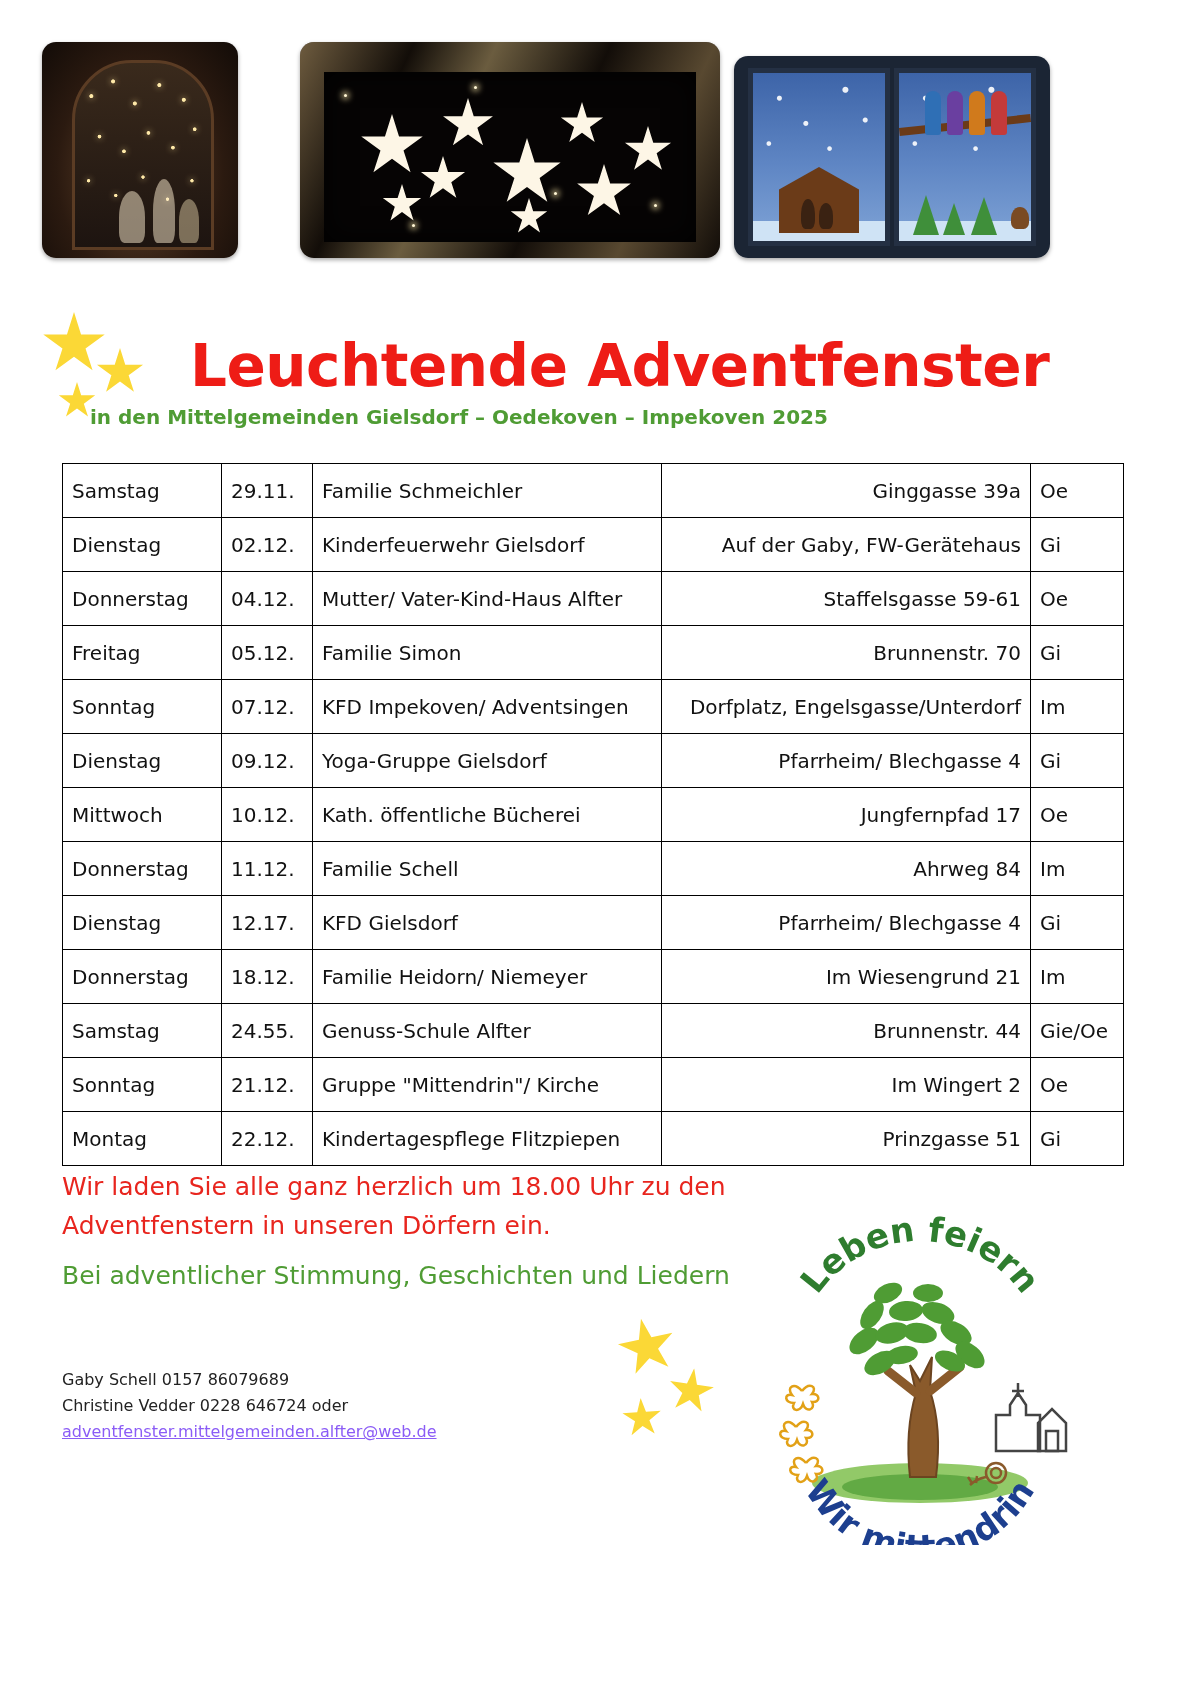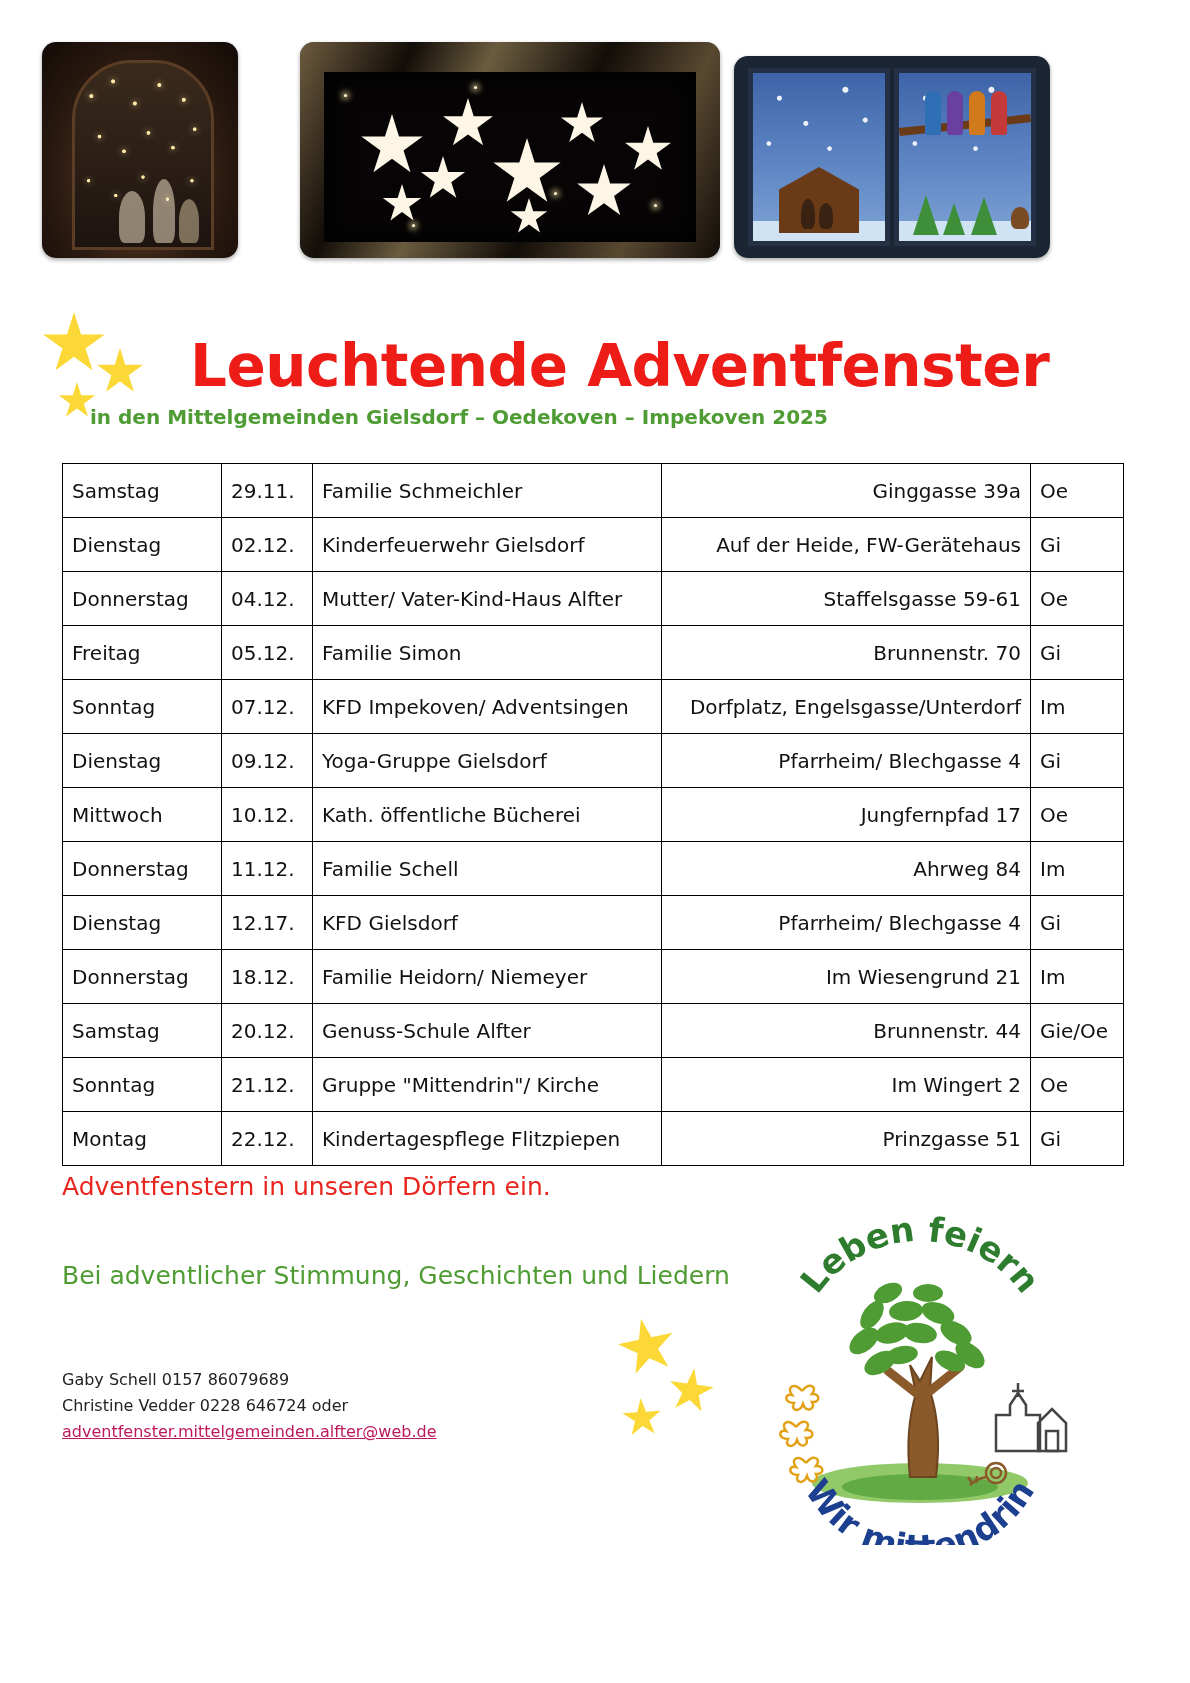--- a/index.html
+++ b/index.html
@@ -223,21 +223,21 @@
   }
   .contact {
     position: absolute;
     left: 62px; top: 1367px;
     width: 560px;
     font-size: 16px;
     line-height: 26px;
     color: #222222;
   }
   .contact a {
-    color: #be185d;
+    color: #8b5cf6;
     text-decoration: underline;
   }
 
   
   .logo {
     position: absolute;
     left: 760px; top: 1215px;
     width: 320px; height: 330px;
   }
   .logo svg { width: 100%; height: 100%; display: block; }
@@ -323,21 +323,21 @@
         <td class="c-day">Samstag</td>
         <td class="c-date">29.11.</td>
         <td class="c-host">Familie Schmeichler</td>
         <td class="c-place">Ginggasse 39a</td>
         <td class="c-loc">Oe</td>
       </tr>
       <tr>
         <td class="c-day">Dienstag</td>
         <td class="c-date">02.12.</td>
         <td class="c-host">Kinderfeuerwehr Gielsdorf</td>
-        <td class="c-place">Auf der Heide, FW-Gerätehaus</td>
+        <td class="c-place">Auf der Gaby, FW-Gerätehaus</td>
         <td class="c-loc">Gi</td>
       </tr>
       <tr>
         <td class="c-day">Donnerstag</td>
         <td class="c-date">04.12.</td>
         <td class="c-host">Mutter/ Vater-Kind-Haus Alfter</td>
         <td class="c-place">Staffelsgasse 59-61</td>
         <td class="c-loc">Oe</td>
       </tr>
       <tr>
@@ -384,21 +384,21 @@
       </tr>
       <tr>
         <td class="c-day">Donnerstag</td>
         <td class="c-date">18.12.</td>
         <td class="c-host">Familie Heidorn/ Niemeyer</td>
         <td class="c-place">Im Wiesengrund 21</td>
         <td class="c-loc">Im</td>
       </tr>
       <tr>
         <td class="c-day">Samstag</td>
-        <td class="c-date">20.12.</td>
+        <td class="c-date">24.55.</td>
         <td class="c-host">Genuss-Schule Alfter</td>
         <td class="c-place">Brunnenstr. 44</td>
         <td class="c-loc">Gie/Oe</td>
       </tr>
       <tr>
         <td class="c-day">Sonntag</td>
         <td class="c-date">21.12.</td>
         <td class="c-host">Gruppe "Mittendrin"/ Kirche</td>
         <td class="c-place">Im Wingert 2</td>
         <td class="c-loc">Oe</td>
@@ -407,20 +407,21 @@
         <td class="c-day">Montag</td>
         <td class="c-date">22.12.</td>
         <td class="c-host">Kindertagespflege Flitzpiepen</td>
         <td class="c-place">Prinzgasse 51</td>
         <td class="c-loc">Gi</td>
       </tr>
     </tbody>
 </table>
 
 <div class="invite-red">
+  <div>Wir laden Sie alle ganz herzlich um 18.00 Uhr zu den</div>
   <div>Adventfenstern in unseren Dörfern ein.</div>
 </div>
 
 <div class="invite-green">
   <div>Bei adventlicher Stimmung, Geschichten und Liedern</div>
 </div>
 
 <div class="contact">
   <div>Gaby Schell 0157 86079689</div>
   <div>Christine Vedder 0228 646724 oder</div>

